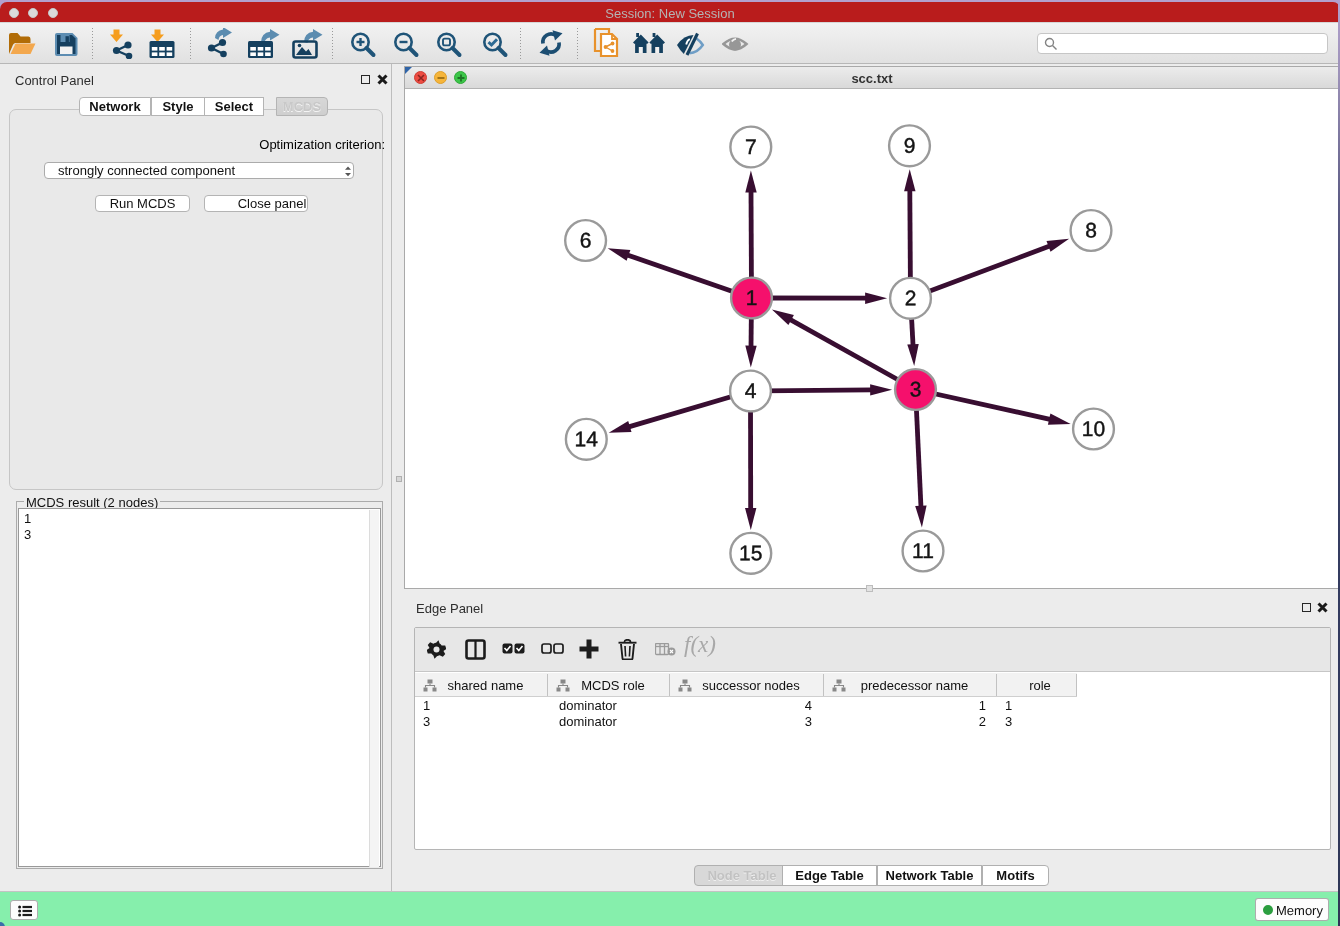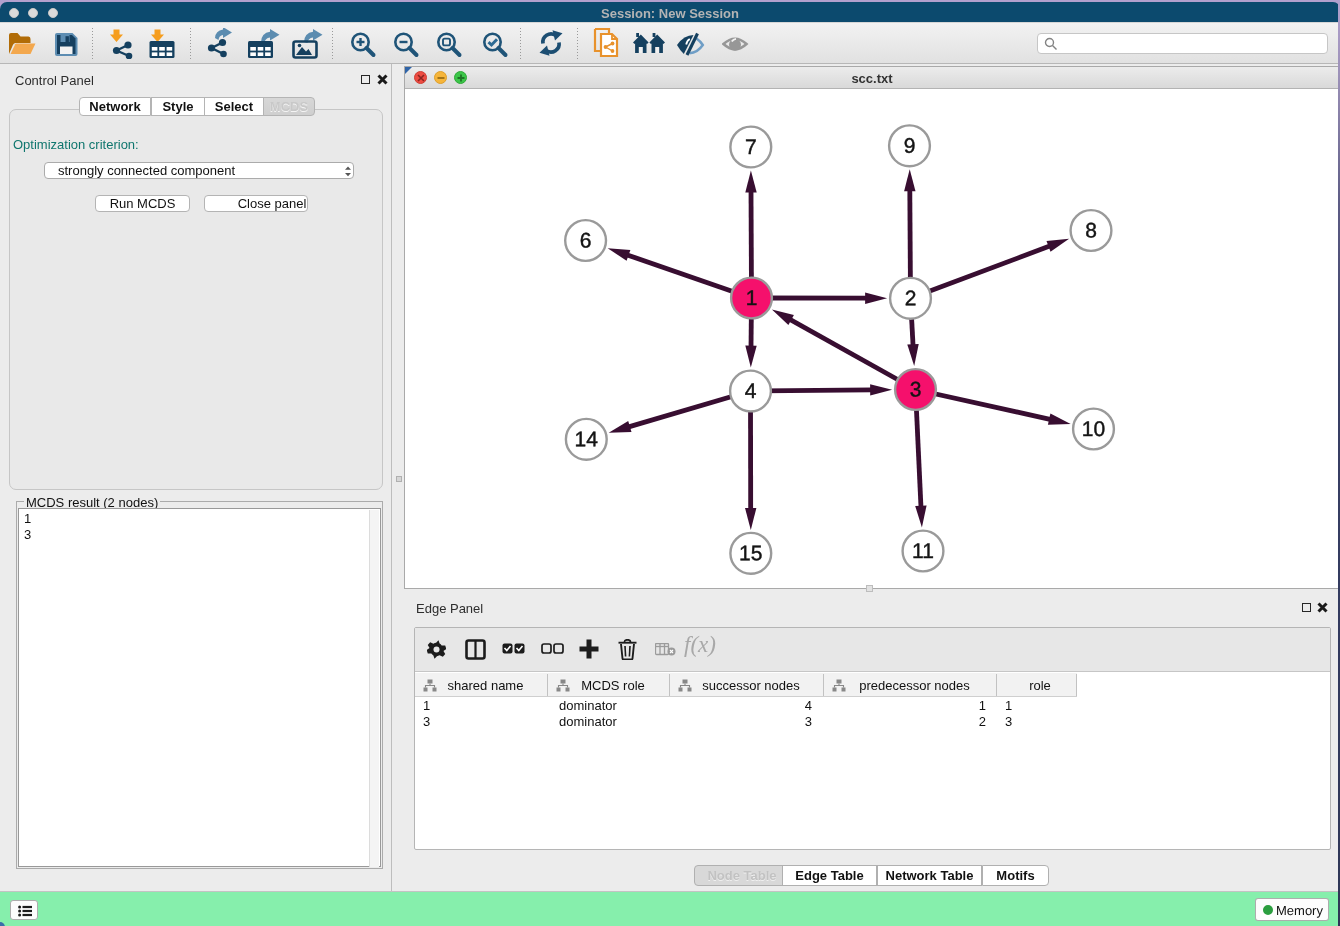--- a/index.html
+++ b/index.html
@@ -1,20 +1,20 @@
 <!DOCTYPE html>
 <html><head>
 <meta charset="utf-8">
 <style>
 * { margin:0; padding:0; box-sizing:border-box; }
 html,body { width:1340px; height:926px; overflow:hidden; }
 body { background:#b3a0cd; transform:translateZ(0); font-family:"Liberation Sans", sans-serif; position:relative; }
 .abs { position:absolute; }
-.titlebar { left:0; top:2px; width:1340px; height:21px; background:#0c4a6e;
-  border-radius:7px 7px 0 0; border-bottom:1px solid #d6d6d6;font-weight:bold; }
+.titlebar { left:0; top:2px; width:1340px; height:21px; background:#b91c1c;
+  border-radius:7px 7px 0 0; border-bottom:1px solid #d6d6d6; }
 .tl-dot { width:10px; height:10px; border-radius:50%; background:#dbdbdb; border:1px solid #c6c6c6; top:6px; }
 .wintitle { width:100%; text-align:center; top:4px; font-size:13px; color:#b4b4b4; }
 .toolbar { left:0; top:23px; width:1340px; height:41px;
   background:linear-gradient(#f2f2f2,#e1e1e1); border-bottom:1px solid #b7b7b7; }
 .tsep { top:5px; height:31px; width:1px;
   background-image:linear-gradient(#9a9a9a 1px, transparent 1px); background-size:1px 3px; }
 .main { left:0; top:64px; width:1340px; height:827px; background:#ececec; }
 .cpanel { left:0; top:0; width:392px; height:827px; background:#ececec; border-right:1px solid #bdbdbd; }
 .ptitle { font-size:13px; color:#2e2e2e; }
 .floatico { width:9px; height:9px; border:1.5px solid #262626; background:transparent; }
@@ -191,23 +191,23 @@
 
   <div class="abs cpanel">
     <div class="abs ptitle" style="left:15px;top:9px">Control Panel</div>
     <div class="abs floatico" style="left:361px;top:11px"></div>
     <svg class="abs" style="left:377px;top:10px" width="11" height="11" viewBox="0 0 11 11">
         <path d="M1.5,1.5 L9.5,9.5 M9.5,1.5 L1.5,9.5" stroke="#1a1a1a" stroke-width="3"></path>
       </svg>
     <div class="abs tab" style="left:79px;width:72px;border-radius:4px 0 0 4px;">Network</div>
     <div class="abs tab" style="left:151px;width:54px;">Style</div>
     <div class="abs tab" style="left:204px;width:60px;">Select</div>
-    <div class="abs tab" style="left:263px;width:52px;border-radius:0 4px 4px 0;background:linear-gradient(#d7d7d7,#cfcfcf);color:#c8c8c8;text-shadow:0 1px 0 #f4f4f4;">MCDS</div>
+    <div class="abs tab" style="left:276px;width:52px;border-radius:0 4px 4px 0;background:linear-gradient(#d7d7d7,#cfcfcf);color:#c8c8c8;text-shadow:0 1px 0 #f4f4f4;">MCDS</div>
     <div class="abs cpane">
-      <div class="abs" style="left:3px;top:27px;width:372px;text-align:left;font-size:13px;color:#0f766e;">Optimization criterion:</div>
+      <div class="abs" style="left:3px;top:27px;width:372px;text-align:right;font-size:13px;color:#000000;">Optimization criterion:</div>
       <div class="abs" style="left:34px;top:52px;width:310px;height:17px;background:#fff;border:1px solid #ababab;border-radius:4px;font-size:13px;color:#111;line-height:16px;padding-left:13px;">strongly connected component</div>
       <svg class="abs" style="left:334px;top:56px" width="8" height="11" viewBox="0 0 8 11">
         <path d="M1,3.8 L4,0.6 L7,3.8 Z" fill="#555"></path>
           <path d="M1,7 L4,10.2 L7,7 Z" fill="#555"></path>
       </svg>
       <div class="abs btn" style="left:85px;top:85px;width:95px;height:17px;line-height:16px;">Run MCDS</div>
       <div class="abs btn" style="left:194px;top:85px;width:104px;height:17px;line-height:16px;padding-left:32px;">Close panel</div>
     </div>
     <div class="abs gbox">
       <div class="abs gbox-label">MCDS result (2 nodes)</div>
@@ -338,21 +338,21 @@
         <line x1="9.5" y1="1" x2="9.5" y2="11.5" stroke="#9b9b9b" stroke-width="1.3"></line>
         <circle cx="16.5" cy="8.5" r="4" fill="#9b9b9b"></circle>
         <path d="M15,7 L18,10 M18,7 L15,10" stroke="#fff" stroke-width="1.1"></path>
       </svg>
       <div class="abs" style="left:269px;top:4px;font-family:'Liberation Serif',serif;font-style:italic;font-size:23px;color:#a8a8a8;">f(x)</div>
 
       <div class="abs" style="left:0;top:45px;width:662px;height:24px;background:#f2f2f2;border-bottom:1px solid #cfcfcf;"></div>
       <div class="abs thdr" style="left:0;top:50px;width:133px;text-align:center;">shared name</div>
       <div class="abs thdr" style="left:133px;top:50px;width:122px;text-align:center;">MCDS role</div>
       <div class="abs thdr" style="left:255px;top:50px;width:154px;text-align:center;">successor nodes</div>
-      <div class="abs thdr" style="left:409px;top:50px;width:173px;text-align:center;">predecessor nodes</div>
+      <div class="abs thdr" style="left:409px;top:50px;width:173px;text-align:center;">predecessor name</div>
       <div class="abs thdr" style="left:582px;top:50px;width:78px;text-align:center;">role</div>
       <div class="abs" style="left:132px;top:46px;width:1px;height:22px;background:#c2c2c2;"></div>
       <div class="abs" style="left:254px;top:46px;width:1px;height:22px;background:#c2c2c2;"></div>
       <div class="abs" style="left:408px;top:46px;width:1px;height:22px;background:#c2c2c2;"></div>
       <div class="abs" style="left:581px;top:46px;width:1px;height:22px;background:#c2c2c2;"></div>
       <div class="abs" style="left:661px;top:46px;width:1px;height:22px;background:#c2c2c2;"></div>
       <svg class="abs" style="left:8px;top:51px" width="14" height="13" viewBox="0 0 14 13">
 <rect x="4.5" y="0.5" width="5" height="4" fill="#888"></rect>
 <rect x="0.5" y="8.5" width="4" height="4" fill="#888"></rect>
           <rect x="9.5" y="8.5" width="4" height="4" fill="#888"></rect>

